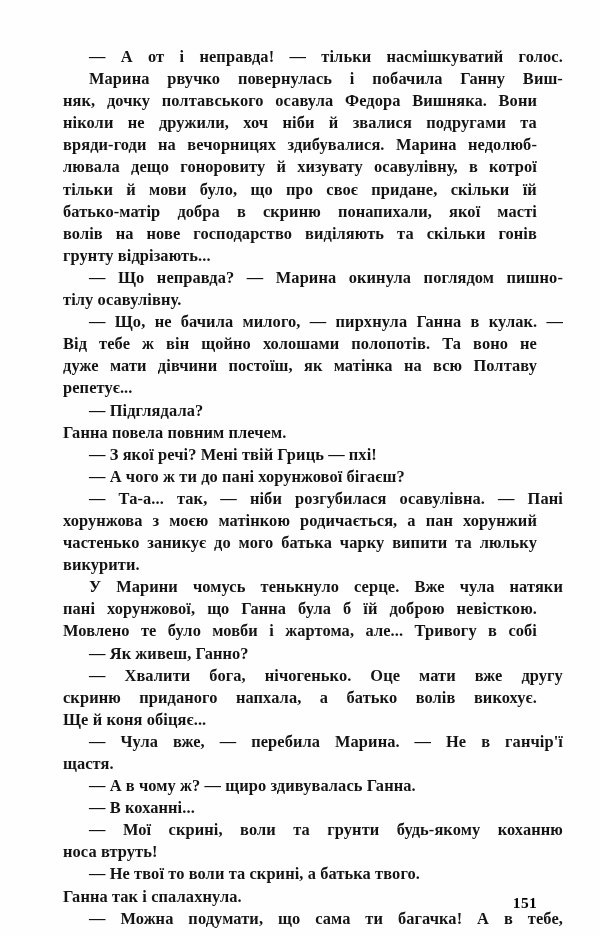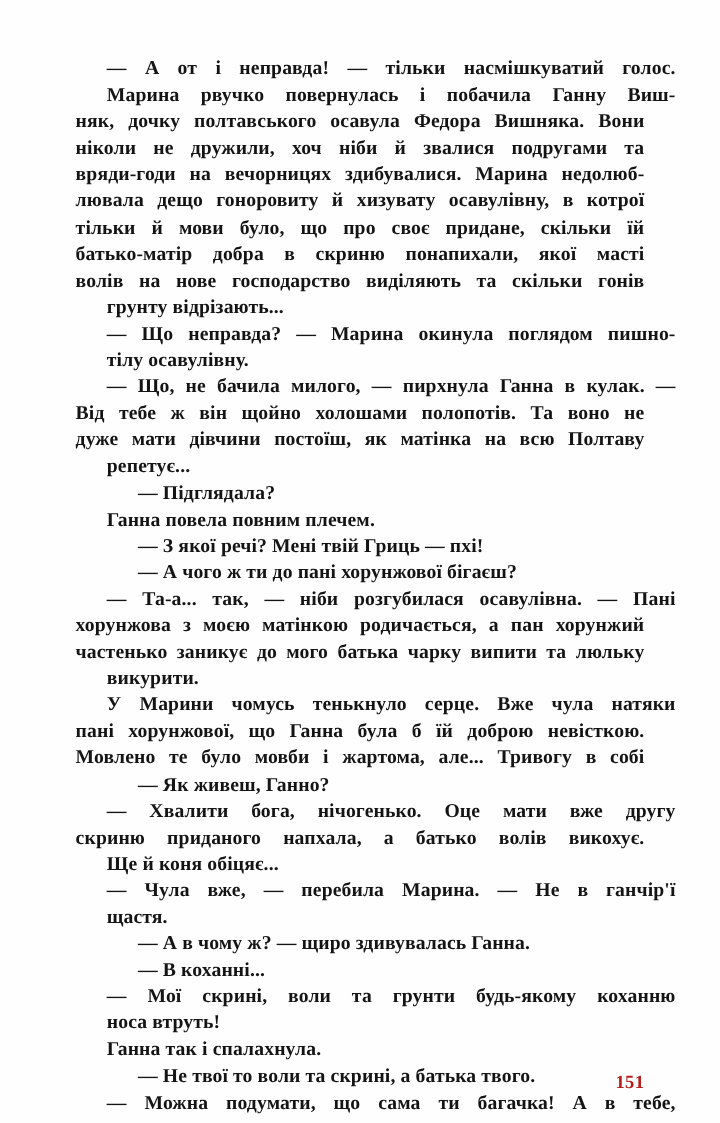--- a/index.html
+++ b/index.html
@@ -38,33 +38,32 @@
   .line.j {
     display: flex;
     justify-content: space-between;
     width: 474px;
   }
   .line.j > span { display: inline-block; white-space: pre; }
   
   .line.l {
     display: block;
     text-align: left;
-    margin-left: 26px;
   }
   .w { display: inline-block; white-space: pre; }
   #pagenum {
     position: absolute;
     left: 63px;
     top: 894px;
     width: 474px;
     text-align: right;
     font-family: "Liberation Serif", "DejaVu Serif", serif;
     font-size: 15.5px;
     font-weight: 700;
-    color: #b91c1c;
+    color: #000000;
     letter-spacing: 0.3px;
   }
 </style>
 </head>
 <body>
 
 <div id="page">
 
   <div id="textblock">
       <div class="line j" style="padding-left: 26px;">
@@ -315,22 +314,22 @@
         <span class="w">—</span>
         <span class="w">Мої</span>
         <span class="w">скрині,</span>
         <span class="w">воли</span>
         <span class="w">та</span>
         <span class="w">грунти</span>
         <span class="w">будь-якому</span>
         <span class="w">коханню</span>
       </div>
       <div class="line l"><span class="w">носа втруть!</span></div>
+      <div class="line l" style="padding-left: 26px;"><span class="w">— Не твої то воли та скрині, а батька твого.</span></div>
       <div class="line l"><span class="w">Ганна так і спалахнула.</span></div>
-      <div class="line l" style="padding-left: 26px;"><span class="w">— Не твої то воли та скрині, а батька твого.</span></div>
       <div class="line j" style="padding-left: 26px;">
         <span class="w">—</span>
         <span class="w">Можна</span>
         <span class="w">подумати,</span>
         <span class="w">що</span>
         <span class="w">сама</span>
         <span class="w">ти</span>
         <span class="w">багачка!</span>
         <span class="w">А</span>
         <span class="w">в</span>

